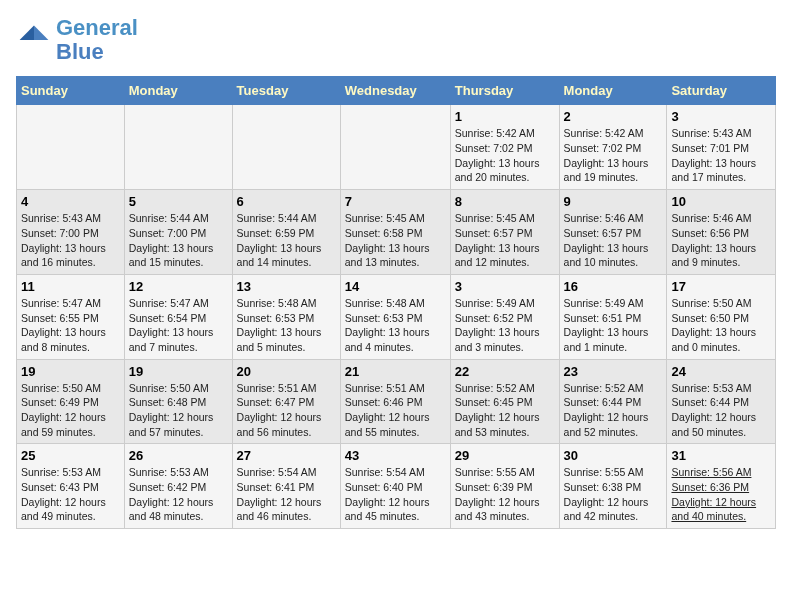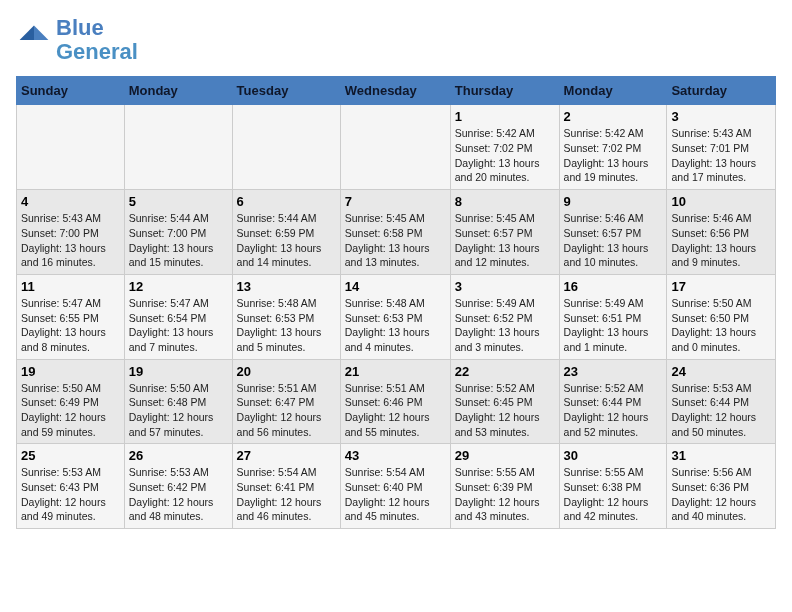--- a/index.html
+++ b/index.html
@@ -47,21 +47,21 @@
       color: #444;
       margin-top: 2px;
     }
     table {
       width: 100%;
       border-collapse: collapse;
       font-size: 11px;
     }
     thead th {
       background-color: #4a7fbf;
-      color: #0f172a;
+      color: #fef9c3;
       padding: 6px 4px;
       text-align: left;
       font-size: 13px;
       font-weight: bold;
       border: 1px solid #4a7fbf;
     }
     tbody td {
       border: 1px solid #ccc;
       vertical-align: top;
       padding: 4px;
@@ -91,22 +91,22 @@
 </head>
 <body>
 
 <div class="header">
   <div class="logo">
     <svg class="logo-icon" viewBox="0 0 40 40">
       <polygon points="20,4 36,20 20,20" fill="#4a7fbf"></polygon>
       <polygon points="20,4 4,20 20,20" fill="#2a5fa0"></polygon>
     </svg>
     <div class="logo-text">
+      <div><span>General</span></div>
       <div><span style="color:#4a7fbf">Blue</span></div>
-      <div><span>General</span></div>
     </div>
   </div>
   <div class="title-block">
     <div class="month-year"></div>
     <div class="location"></div>
   </div>
 </div>
 
 <table>
   <thead>
@@ -339,20 +339,20 @@
         </td>
         <td>
           <div class="day-num">30</div>
           <div class="day-info" style="white-space: pre-line;">Sunrise: 5:55 AM
 Sunset: 6:38 PM
 Daylight: 12 hours
 and 42 minutes.</div>
         </td>
         <td>
           <div class="day-num">31</div>
-          <div class="day-info" style="white-space: pre-line;">Sunrise: 5:56 AM
+          <div class="day-info" style="white-space: pre-line; text-decoration: underline;">Sunrise: 5:56 AM
 Sunset: 6:36 PM
 Daylight: 12 hours
 and 40 minutes.</div>
         </td>
       </tr>
     </tbody>
 </table>
 
 </body></html>

